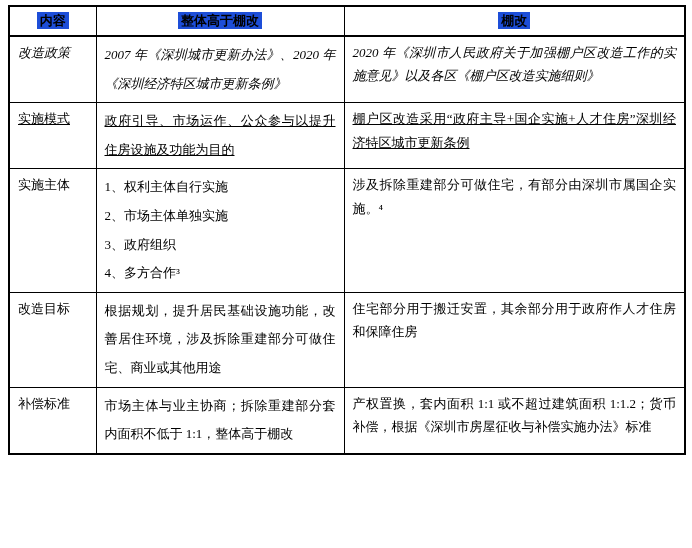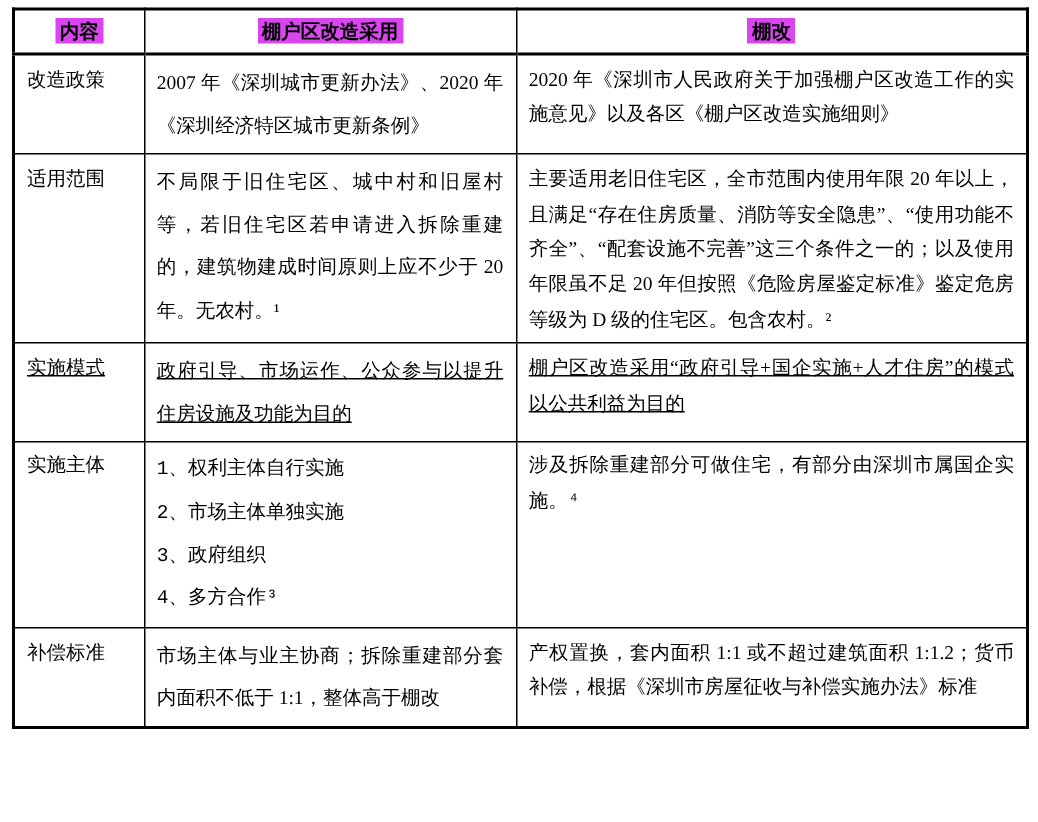--- a/index.html
+++ b/index.html
@@ -36,84 +36,84 @@
   }
   tr.hdr th {
     border-bottom: 2px solid #000000;
     text-align: center;
     vertical-align: middle;
     font-weight: bold;
     height: 22px;
     padding: 3px 4px;
   }
   .hl {
-    background: #d946ef;
+    background: #1d4ed8;
     padding: 1px 3px;
   }
   td.c1 {
     line-height: 1.9;
     padding-left: 10px;
     white-space: nowrap;
   }
   td.c2 {
     line-height: 2.2;
     text-align: justify;
     white-space: pre-line;
   }
   td.c3 {
     line-height: 1.8;
     font-size: 12.5px;
     text-align: justify;
     white-space: pre-line;
   }
-  tr.r1 { height: 56px; }
+  tr.r1 { height: 56px; font-style: italic; }
   tr.r2 { height: 116px; }
   tr.r3 { height: 48px; text-decoration: underline; }
-  tr.r4 { height: 98px; font-family: Liberation Mono, monospace; }
+  tr.r4 { height: 98px; }
   tr.r5 { height: 73px; }
   tr.r6 { height: 51px; }
 </style>
 </head>
 <body>
 
 <div class="page">
   <table class="cmp-table">
     <colgroup>
       <col style="width:87px">
       <col style="width:248px">
       <col style="width:341px">
     </colgroup>
     <tbody>
       <tr class="hdr">
         <th><span class="hl">内容</span></th>
-        <th><span class="hl">棚户区改造采用</span></th>
+        <th><span class="hl">整体高于棚改</span></th>
         <th><span class="hl">棚改</span></th>
       </tr>
       <tr class="r1">
         <td class="c1">改造政策</td>
         <td class="c2">2007 年《深圳城市更新办法》、2020 年《深圳经济特区城市更新条例》</td>
         <td class="c3">2020 年《深圳市人民政府关于加强棚户区改造工作的实施意见》以及各区《棚户区改造实施细则》</td>
       </tr>
-      <tr class="r2">
-        <td class="c1">适用范围</td>
-        <td class="c2">不局限于旧住宅区、城中村和旧屋村等，若旧住宅区若申请进入拆除重建的，建筑物建成时间原则上应不少于 20 年。无农村。¹</td>
-        <td class="c3">主要适用老旧住宅区，全市范围内使用年限 20 年以上，且满足“存在住房质量、消防等安全隐患”、“使用功能不齐全”、“配套设施不完善”这三个条件之一的；以及使用年限虽不足 20 年但按照《危险房屋鉴定标准》鉴定危房等级为 D 级的住宅区。包含农村。²</td>
-      </tr>
       <tr class="r3">
         <td class="c1">实施模式</td>
         <td class="c2">政府引导、市场运作、公众参与以提升住房设施及功能为目的</td>
-        <td class="c3">棚户区改造采用“政府引导+国企实施+人才住房”的模式以公共利益为目的</td>
+        <td class="c3">棚户区改造采用“政府主导+国企实施+人才住房”深圳经济特区城市更新条例</td>
       </tr>
       <tr class="r4">
         <td class="c1">实施主体</td>
         <td class="c2">1、权利主体自行实施
 2、市场主体单独实施
 3、政府组织
 4、多方合作³</td>
         <td class="c3">涉及拆除重建部分可做住宅，有部分由深圳市属国企实施。⁴</td>
+      </tr>
+      <tr class="r5">
+        <td class="c1">改造目标</td>
+        <td class="c2">根据规划，提升居民基础设施功能，改善居住环境，涉及拆除重建部分可做住宅、商业或其他用途</td>
+        <td class="c3">住宅部分用于搬迁安置，其余部分用于政府作人才住房和保障住房</td>
       </tr>
       <tr class="r6">
         <td class="c1">补偿标准</td>
         <td class="c2">市场主体与业主协商；拆除重建部分套内面积不低于 1:1，整体高于棚改</td>
         <td class="c3">产权置换，套内面积 1:1 或不超过建筑面积 1:1.2；货币补偿，根据《深圳市房屋征收与补偿实施办法》标准</td>
       </tr>
 
     </tbody>
   </table>
 </div>

